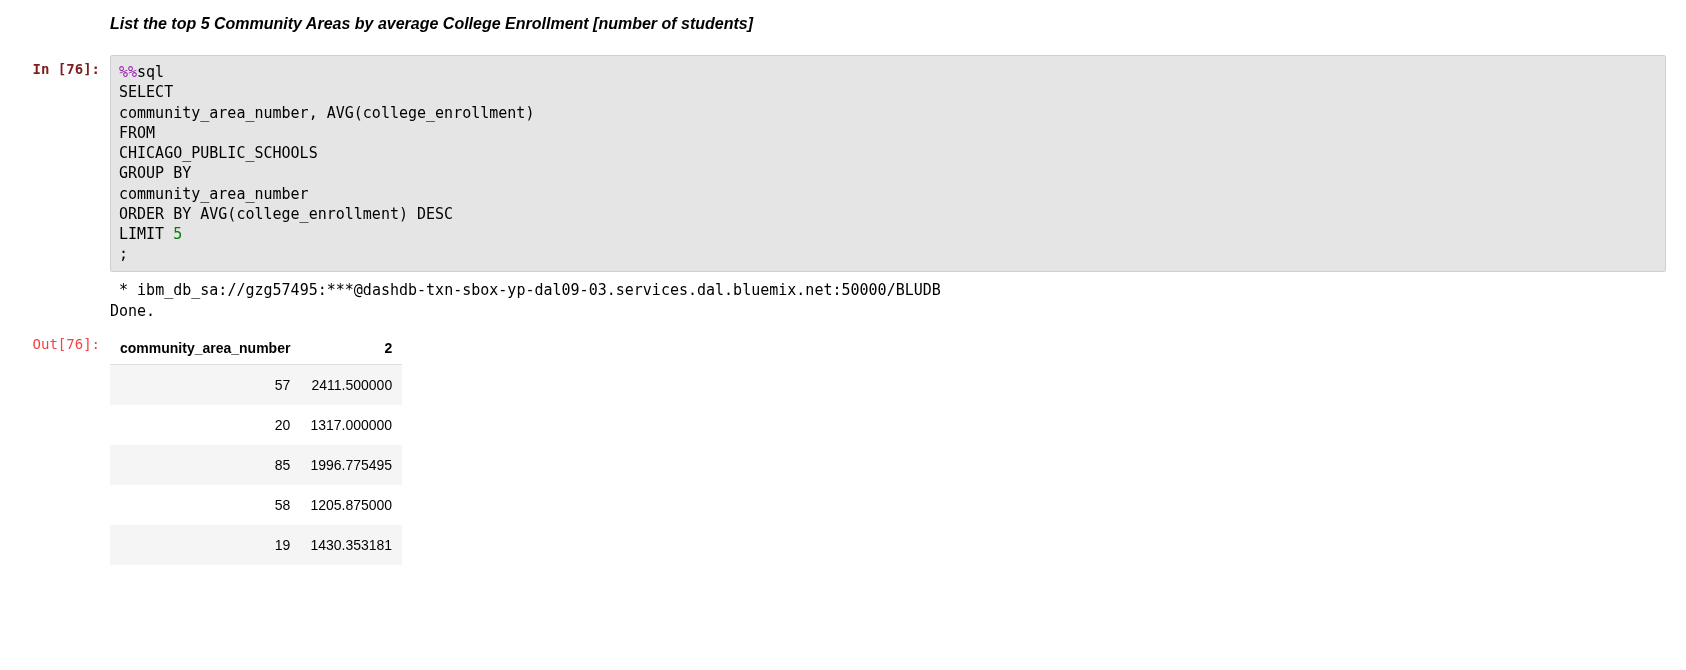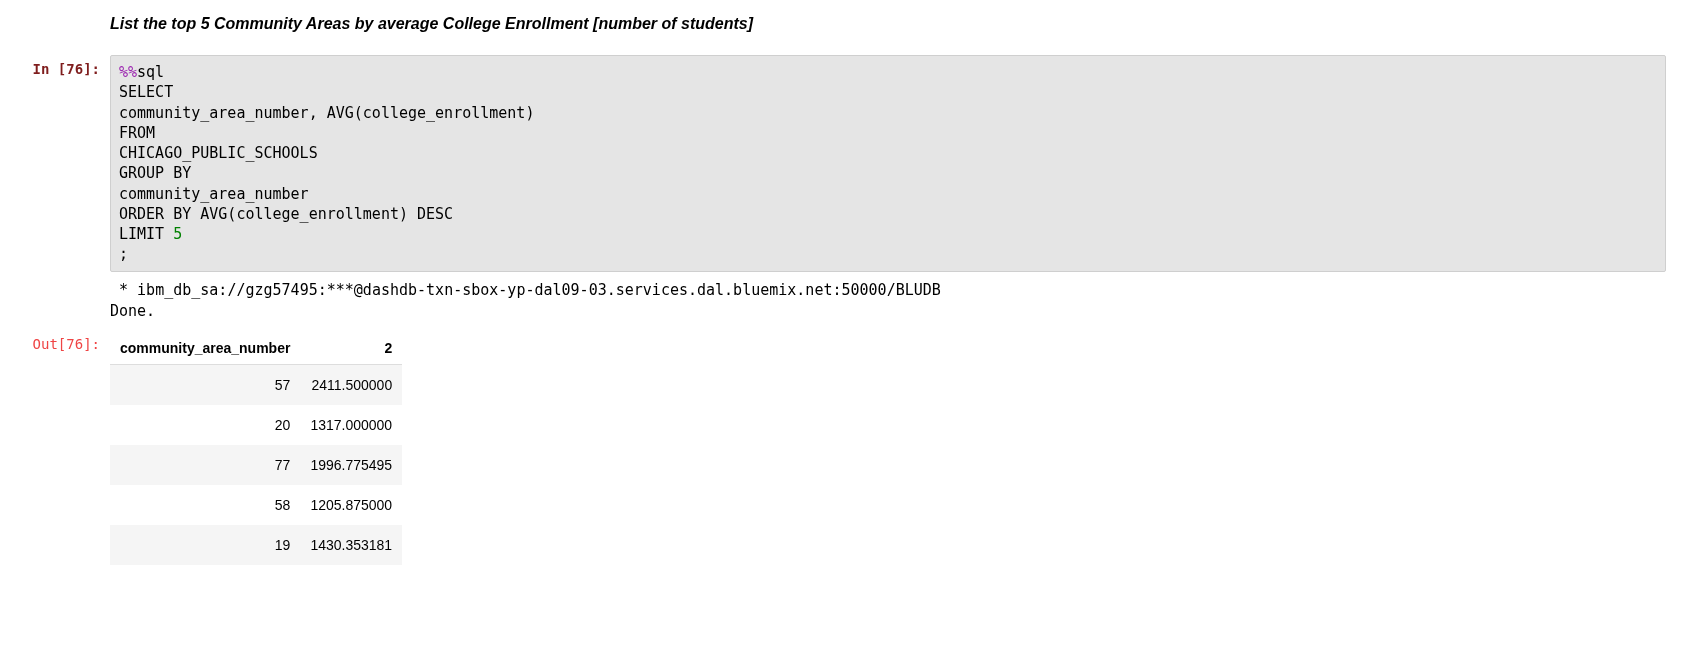--- a/index.html
+++ b/index.html
@@ -155,21 +155,21 @@
         <tbody>
           <tr>
             <td>57</td>
             <td>2411.500000</td>
           </tr>
           <tr>
             <td>20</td>
             <td>1317.000000</td>
           </tr>
           <tr>
-            <td>77</td>
+            <td>85</td>
             <td>1996.775495</td>
           </tr>
           <tr>
             <td>58</td>
             <td>1205.875000</td>
           </tr>
           <tr>
             <td>19</td>
             <td>1430.353181</td>
           </tr>

